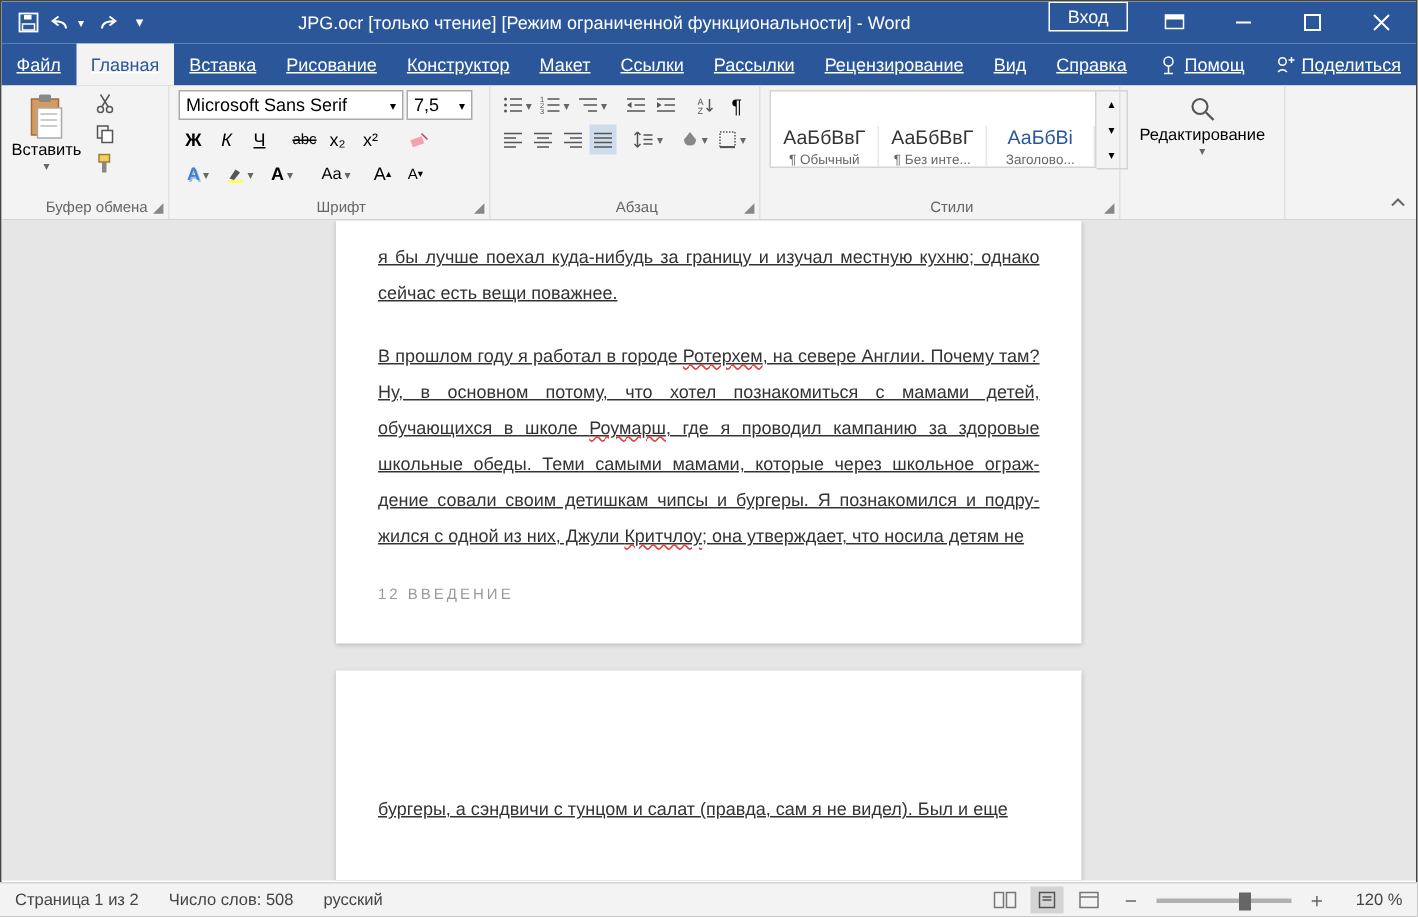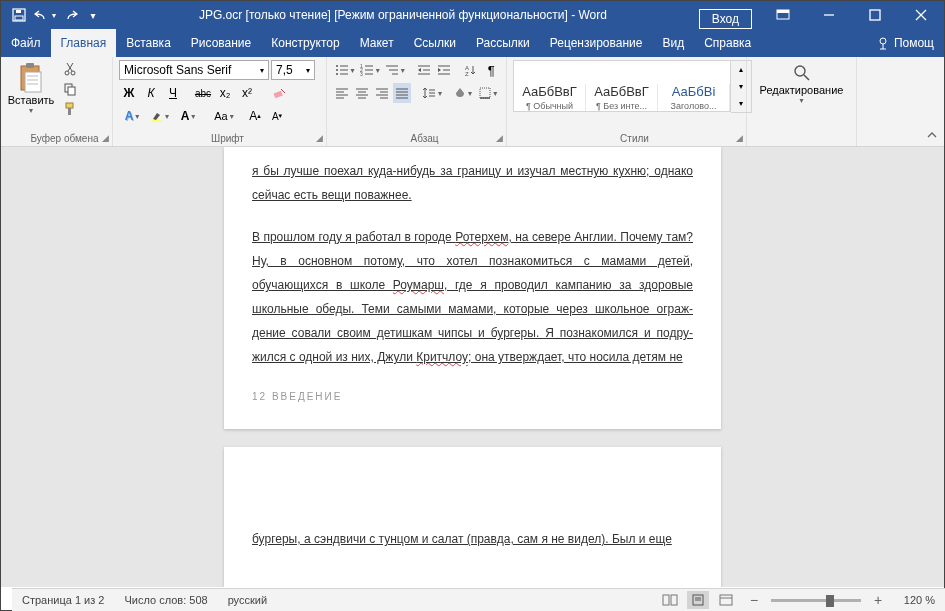--- a/index.html
+++ b/index.html
@@ -1,24 +1,24 @@
 <!DOCTYPE html>
 <html><head>
 <meta charset="utf-8">
 <style>
 *{margin:0;padding:0;box-sizing:border-box;font-family:"Segoe UI",Arial,sans-serif;}
 body{background:#fff;width:945px;height:611px;overflow:hidden;border:1px solid #444;}
 .titlebar{background:#2b579a;height:28px;display:flex;align-items:center;color:#fff;font-size:12px;}
 .qa-toolbar{display:flex;align-items:center;gap:2px;padding:0 6px;}
 .qa-btn{width:24px;height:24px;display:flex;align-items:center;justify-content:center;cursor:pointer;}
 .title-text{flex:1;text-align:center;font-size:12px;}
-.win-ctrls{display:flex;align-items:flex-end;}
+.win-ctrls{display:flex;align-items:flex-start;}
 .signin-btn{border:1px solid #fff;padding:2px 12px;font-size:12px;margin-right:8px;cursor:pointer;}
 .win-btn{width:46px;height:28px;display:flex;align-items:center;justify-content:center;cursor:pointer;}
-.menubar{background:#2b579a;height:28px;display:flex;align-items:center;color:#fff;font-size:12px;}
+.menubar{background:#2b579a;height:28px;display:flex;align-items:center;color:#fff;font-size:12px;text-decoration:underline;}
 .menu-item{padding:0 10px;height:28px;display:flex;align-items:center;cursor:pointer;}
 .menu-item.active{background:#f3f3f3;color:#2b579a;}
 .menu-right{margin-left:auto;display:flex;}
 .ribbon{background:#f3f3f3;height:90px;display:flex;border-bottom:1px solid #d4d4d4;position:relative;}
 .ribbon-group{border-right:1px solid #e1e1e1;padding:3px 6px 0;display:flex;flex-direction:column;position:relative;}
 .ribbon-group-label{position:absolute;bottom:2px;left:16px;right:0;text-align:center;font-size:10px;color:#666;}
 .ribbon-group-dialog{position:absolute;bottom:3px;right:3px;font-size:9px;color:#888;cursor:pointer;}
 .clipboard-group{width:112px;}
 .paste-btn{display:flex;flex-direction:column;align-items:center;width:48px;cursor:pointer;padding-top:2px;}
 .font-group{width:214px;}
@@ -36,21 +36,21 @@
 .style-name{font-size:9px;color:#666;margin-top:2px;white-space:nowrap;}
 .edit-group{width:110px;text-align:center;}
 .collapse-ribbon{position:absolute;right:6px;bottom:4px;cursor:pointer;color:#666;}
 .doc-area{background:#e6e6e6;height:440px;overflow:hidden;position:relative;}
 .page{background:#fff;width:497px;margin:0 auto;padding:12px 28px;box-shadow:0 1px 3px rgba(0,0,0,0.2);}
 .page1{height:282px;margin-bottom:18px;}
 .page2{height:140px;padding-top:80px;}
 .doc-text{font-size:12px;color:#333;line-height:2;text-align:justify;font-family:Arial,sans-serif;text-decoration:underline;}
 .doc-footer{font-size:10px;color:#999;letter-spacing:2px;margin-top:22px;}
 .squiggle{text-decoration:underline wavy #e04040;text-decoration-thickness:1px;}
-.statusbar{background:#f3f3f3;border-top:1px solid #d4d4d4;height:23px;display:flex;align-items:center;font-size:11px;color:#444;padding:0 10px;position:absolute;bottom:0;left:12px;right:0;}
+.statusbar{background:#f3f3f3;border-top:1px solid #d4d4d4;height:23px;display:flex;align-items:center;font-size:11px;color:#444;padding:0 10px;position:absolute;bottom:0;left:0;right:0;}
 .status-item{margin-right:20px;cursor:pointer;}
 .status-right{margin-left:auto;display:flex;align-items:center;gap:6px;}
 .view-btn{width:22px;height:18px;display:flex;align-items:center;justify-content:center;cursor:pointer;color:#666;}
 .view-btn.active{background:#d4d4d4;}
 .zoom-slider{width:90px;height:3px;background:#b0b0b0;position:relative;cursor:pointer;}
 .zoom-thumb{width:8px;height:12px;background:#666;position:absolute;top:-4px;left:55px;}
 svg{display:block;}
 .mini-btns{display:flex;flex-direction:column;gap:2px;margin-left:4px;}
 .mini-btn{width:22px;height:18px;display:flex;align-items:center;justify-content:center;cursor:pointer;}
 .drop-caret{font-size:8px;color:#666;margin-left:2px;}
@@ -122,20 +122,28 @@
   <div class="menu-item">Справка</div>
   <div class="menu-right">
     <div class="menu-item">
         <svg width="14" height="14" viewBox="0 0 14 14" style="margin-right:4px;">
           <circle cx="7" cy="5" r="3" fill="none" stroke="#fff"></circle>
           <line x1="7" y1="8" x2="7" y2="13" stroke="#fff"></line>
           <line x1="4" y1="13" x2="10" y2="13" stroke="#fff"></line>
         </svg>
         <span>Помощ</span>
       </div>
+    <div class="menu-item">
+        <svg width="14" height="14" viewBox="0 0 14 14" style="margin-right:4px;">
+          <circle cx="5" cy="5" r="2.5" fill="none" stroke="#fff"></circle>
+          <path d="M2 12 Q5 9 8 12" fill="none" stroke="#fff"></path>
+          <path d="M9 4 L13 4 M11 2 L11 6" stroke="#fff"></path>
+        </svg>
+        <span>Поделиться</span>
+      </div>
   </div>
 </div>
 
 <div class="ribbon">
 
   <div class="ribbon-group clipboard-group">
     <div style="display:flex;">
       <div class="paste-btn">
         <svg width="28" height="32" viewBox="0 0 28 32">
             <rect x="4" y="4" width="18" height="24" fill="#d69b5f" stroke="#a06b3f"></rect>

